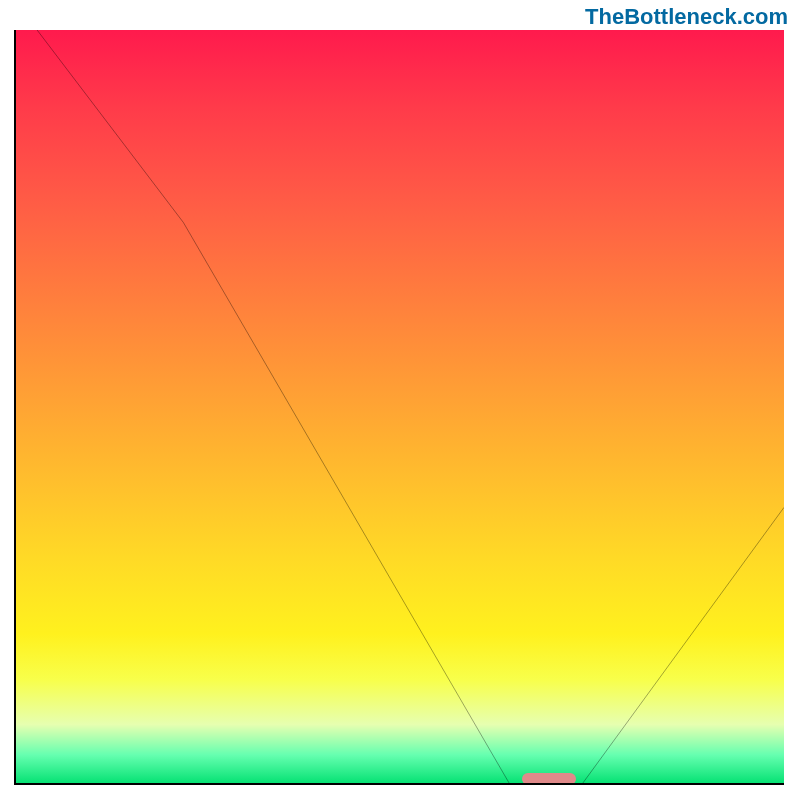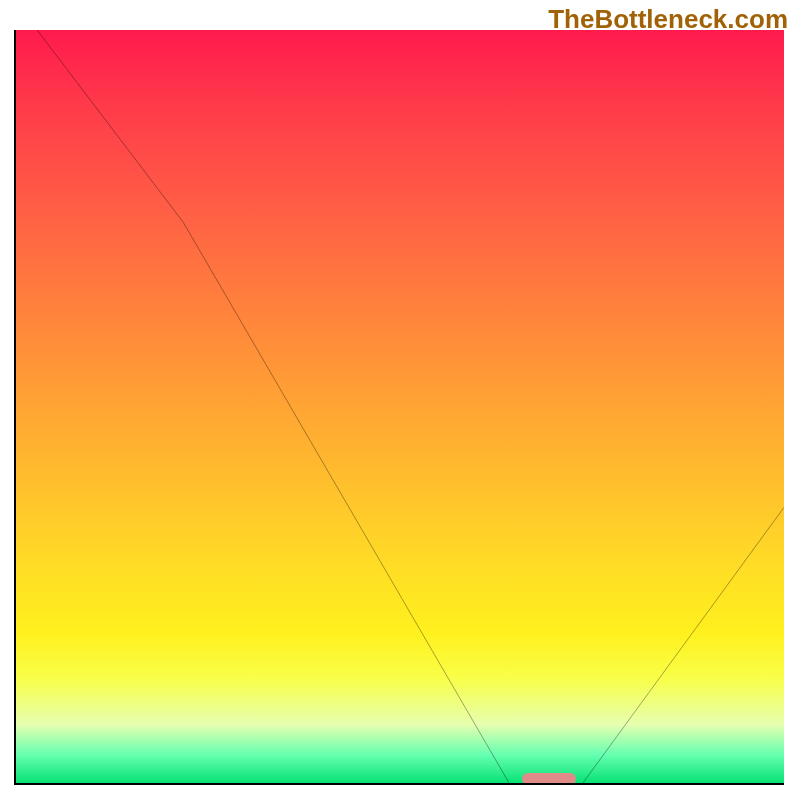--- a/index.html
+++ b/index.html
@@ -7,23 +7,23 @@
     width: 800px;
     height: 800px;
     background: #ffffff;
     position: relative;
     font-family: Arial, sans-serif;
   }
   .watermark {
     position: absolute;
     top: 4px;
     right: 12px;
-    font-size: 26px;
+    font-size: 22px;
     font-weight: bold;
-    color: #a16207;
+    color: #0369a1;
     font-family: Arial, sans-serif;
     z-index: 10;
   }
   .plot-outer {
     position: absolute;
     left: 14px;
     top: 30px;
     width: 770px;
     height: 755px;
   }

